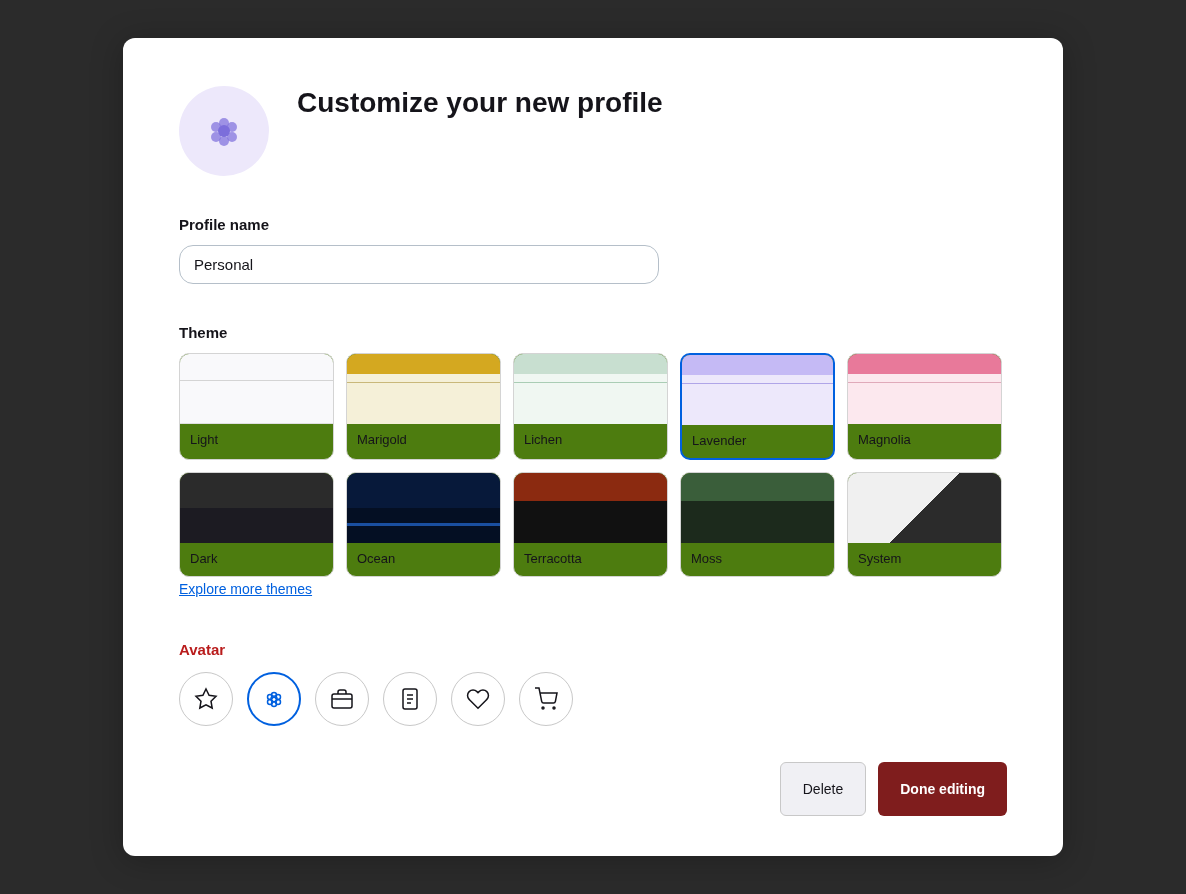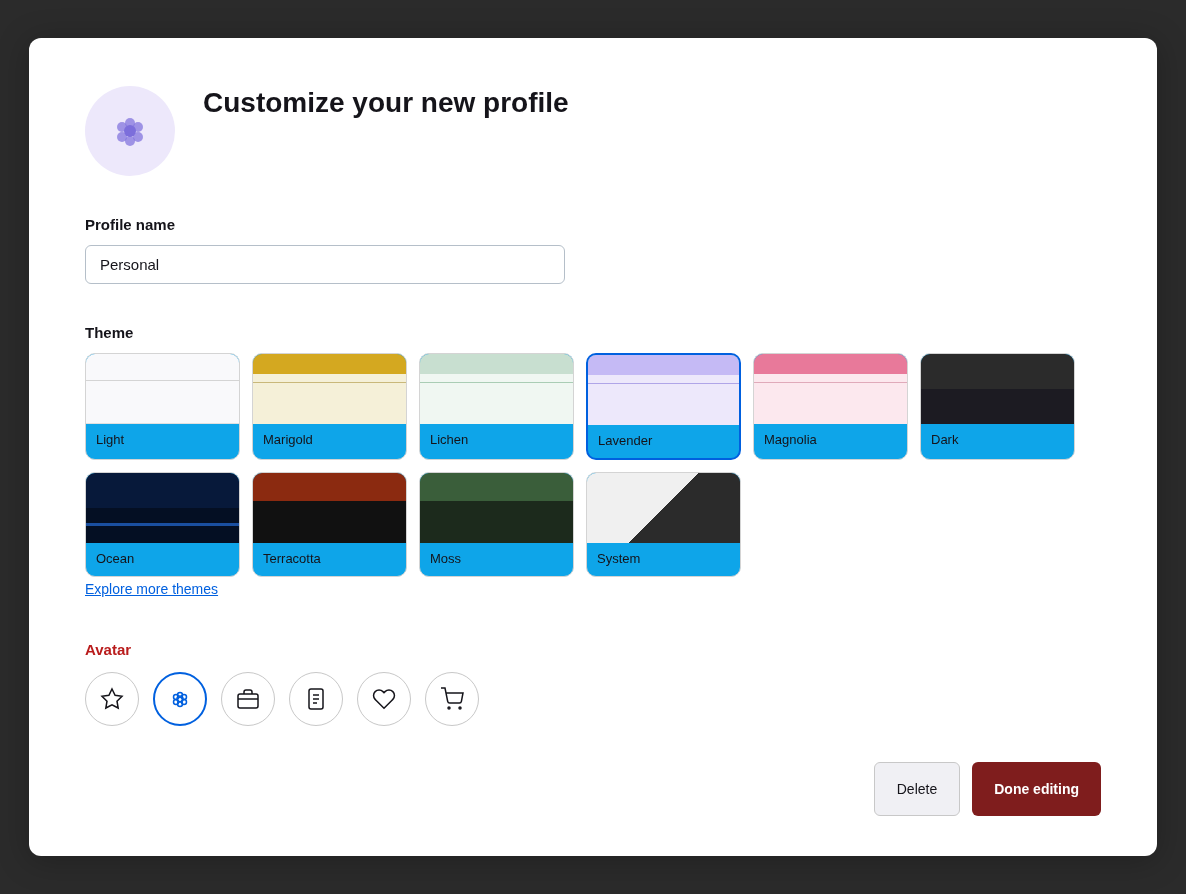--- a/index.html
+++ b/index.html
@@ -7,21 +7,21 @@
       background: #2b2b2b;
       display: flex;
       align-items: center;
       justify-content: center;
       min-height: 100vh;
       font-family: -apple-system, BlinkMacSystemFont, 'Segoe UI', Arial, sans-serif;
     }
     .dialog {
       background: #ffffff;
       border-radius: 12px;
-      width: 1128px;
+      width: 940px;
       padding: 48px 56px 40px 56px;
       box-shadow: 0 4px 32px rgba(0,0,0,0.25);
     }
     .header {
       display: flex;
       align-items: flex-start;
       gap: 28px;
       margin-bottom: 32px;
     }
     .avatar-icon-container {
@@ -63,36 +63,36 @@
       font-size: 15px;
       font-weight: 600;
       color: #15141a;
       margin-bottom: 12px;
     }
     .profile-name-input {
       width: 480px;
       padding: 10px 14px;
       font-size: 15px;
       border: 1.5px solid #b5bfc9;
-      border-radius: 6px;
+      border-radius: 14px;
       color: #15141a;
       outline: none;
     }
     .theme-grid {
       display: flex;
       flex-wrap: wrap;
       gap: 12px;
     }
     .theme-card {
       width: 155px;
       border: 1.5px solid #d4d4d4;
       border-radius: 10px;
       overflow: hidden;
       cursor: pointer;
-      background: #0ea5e9;
+      background: #4d7c0f;
       transition: border-color 0.15s;
     }
     .theme-card.selected {
       border: 2.5px solid #0060df;
     }
     .theme-preview {
       height: 70px;
       position: relative;
     }
     .theme-name {

